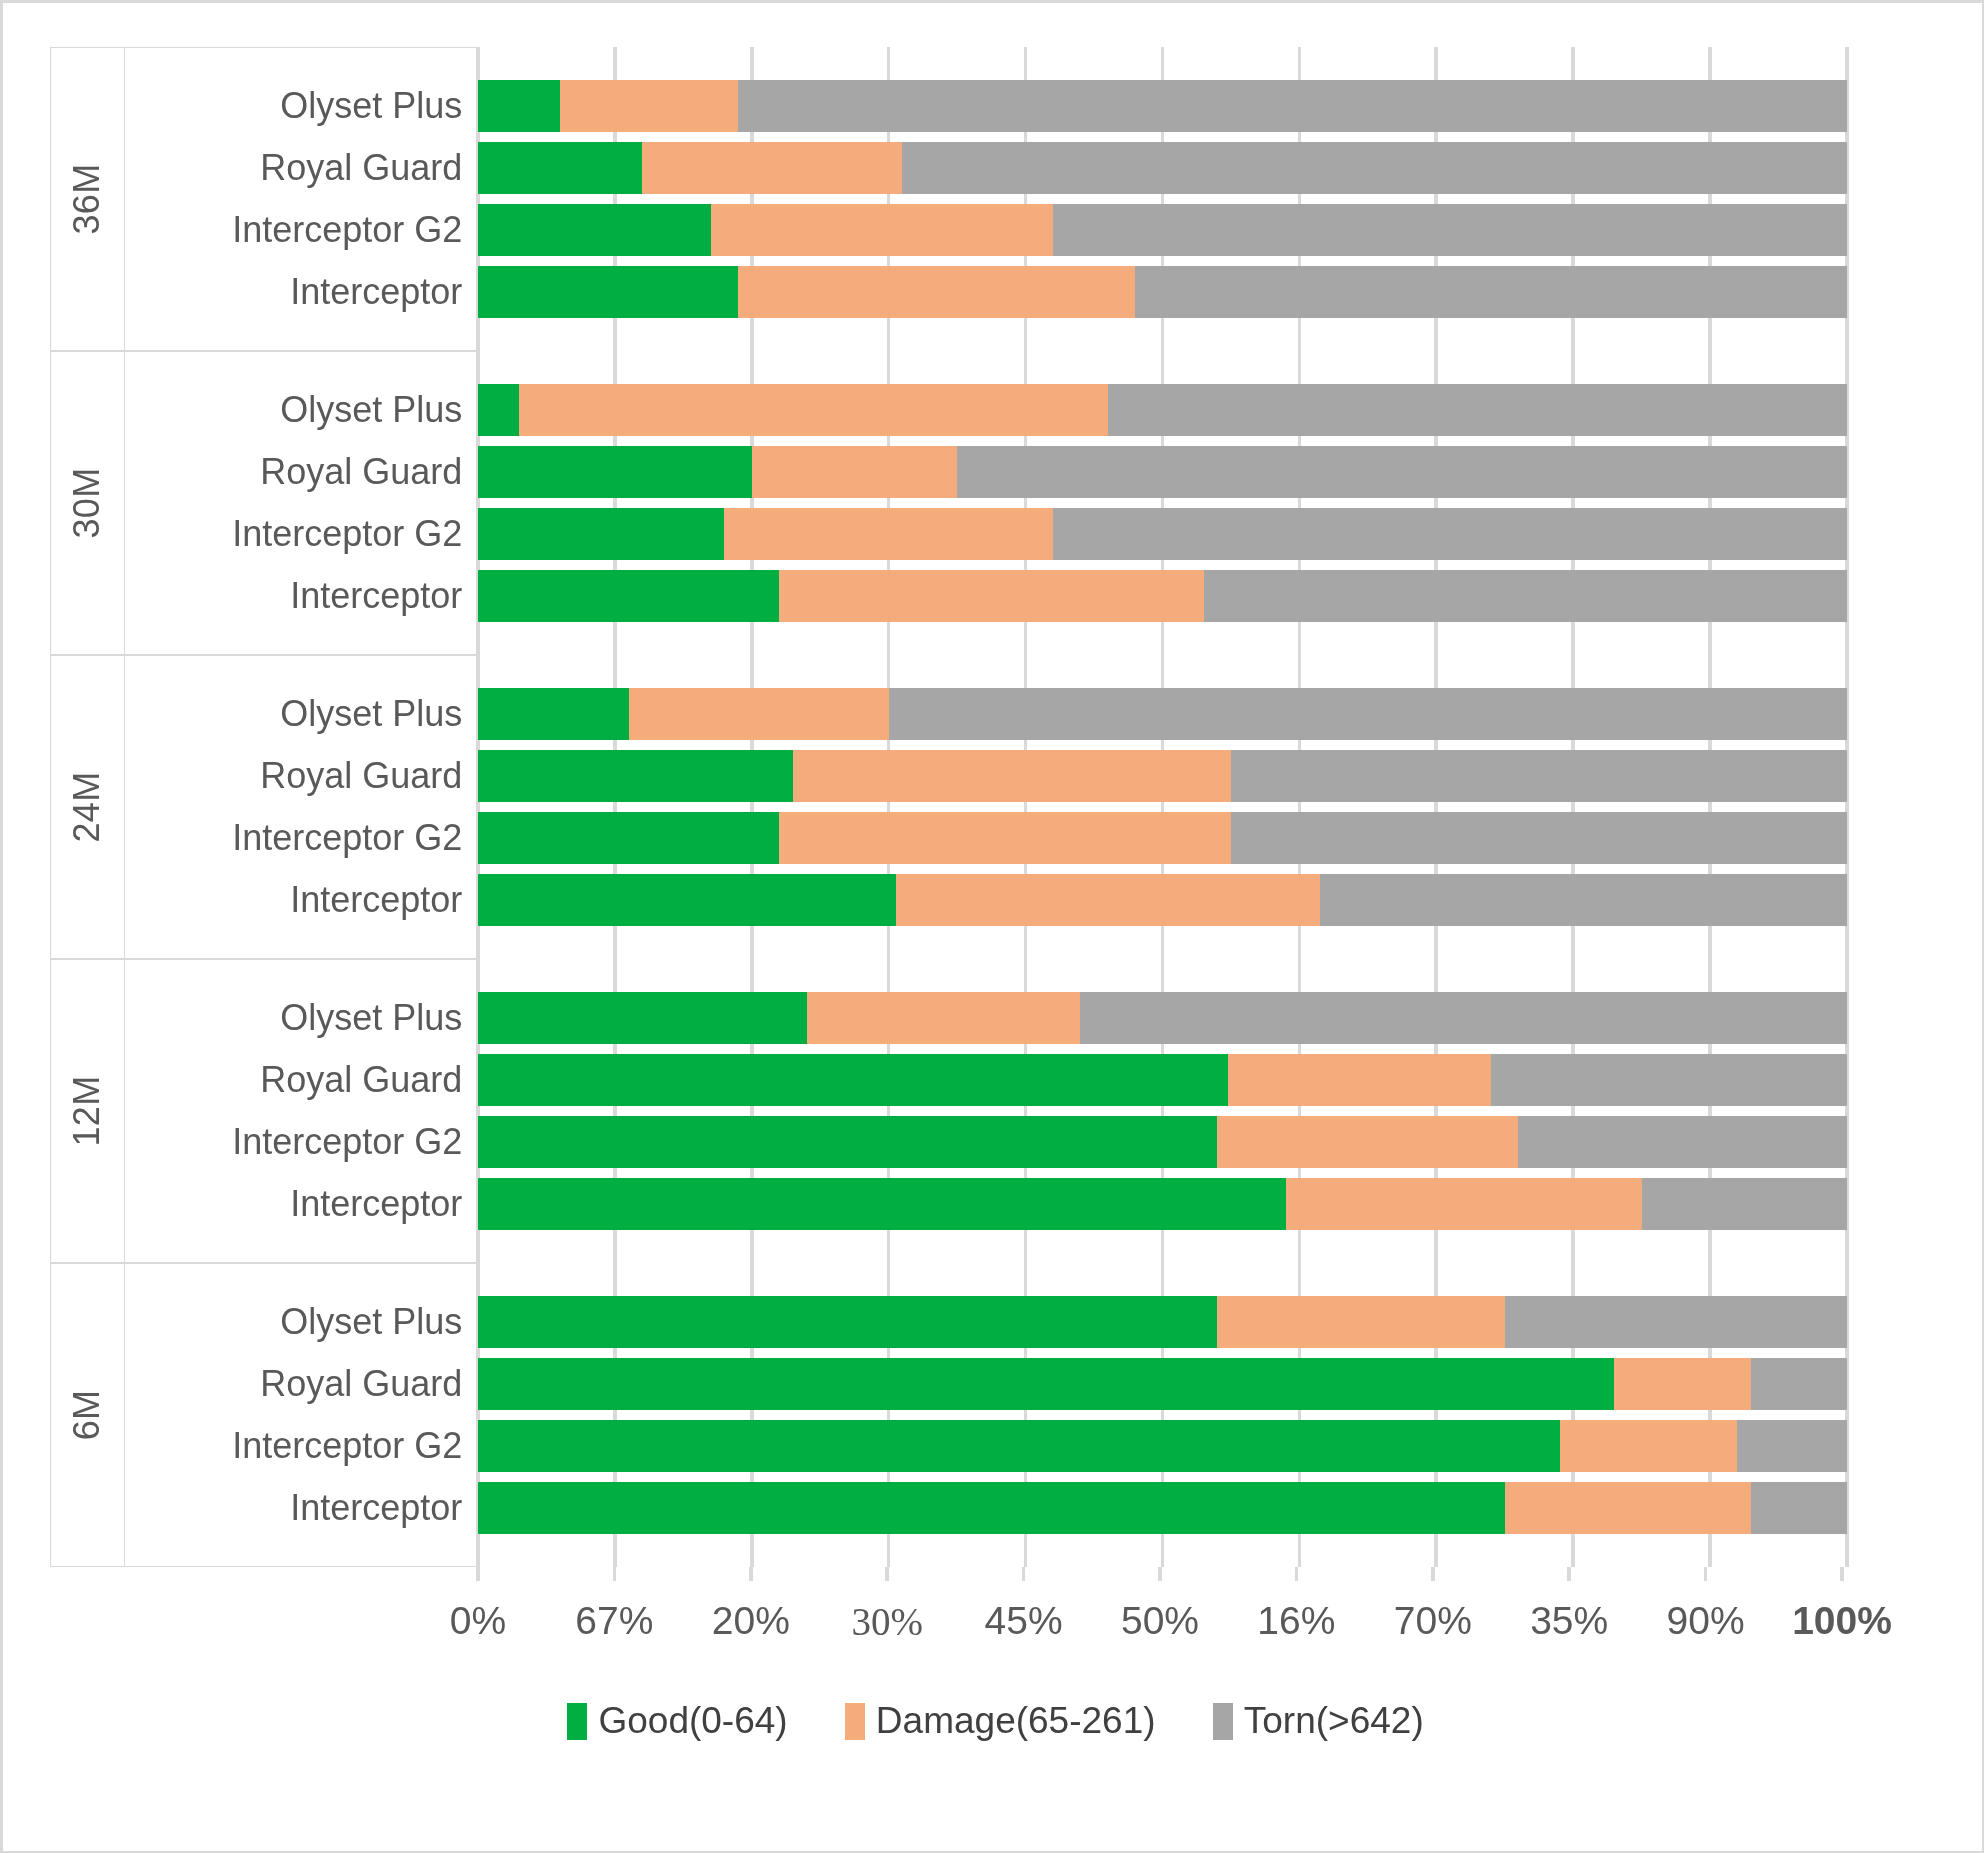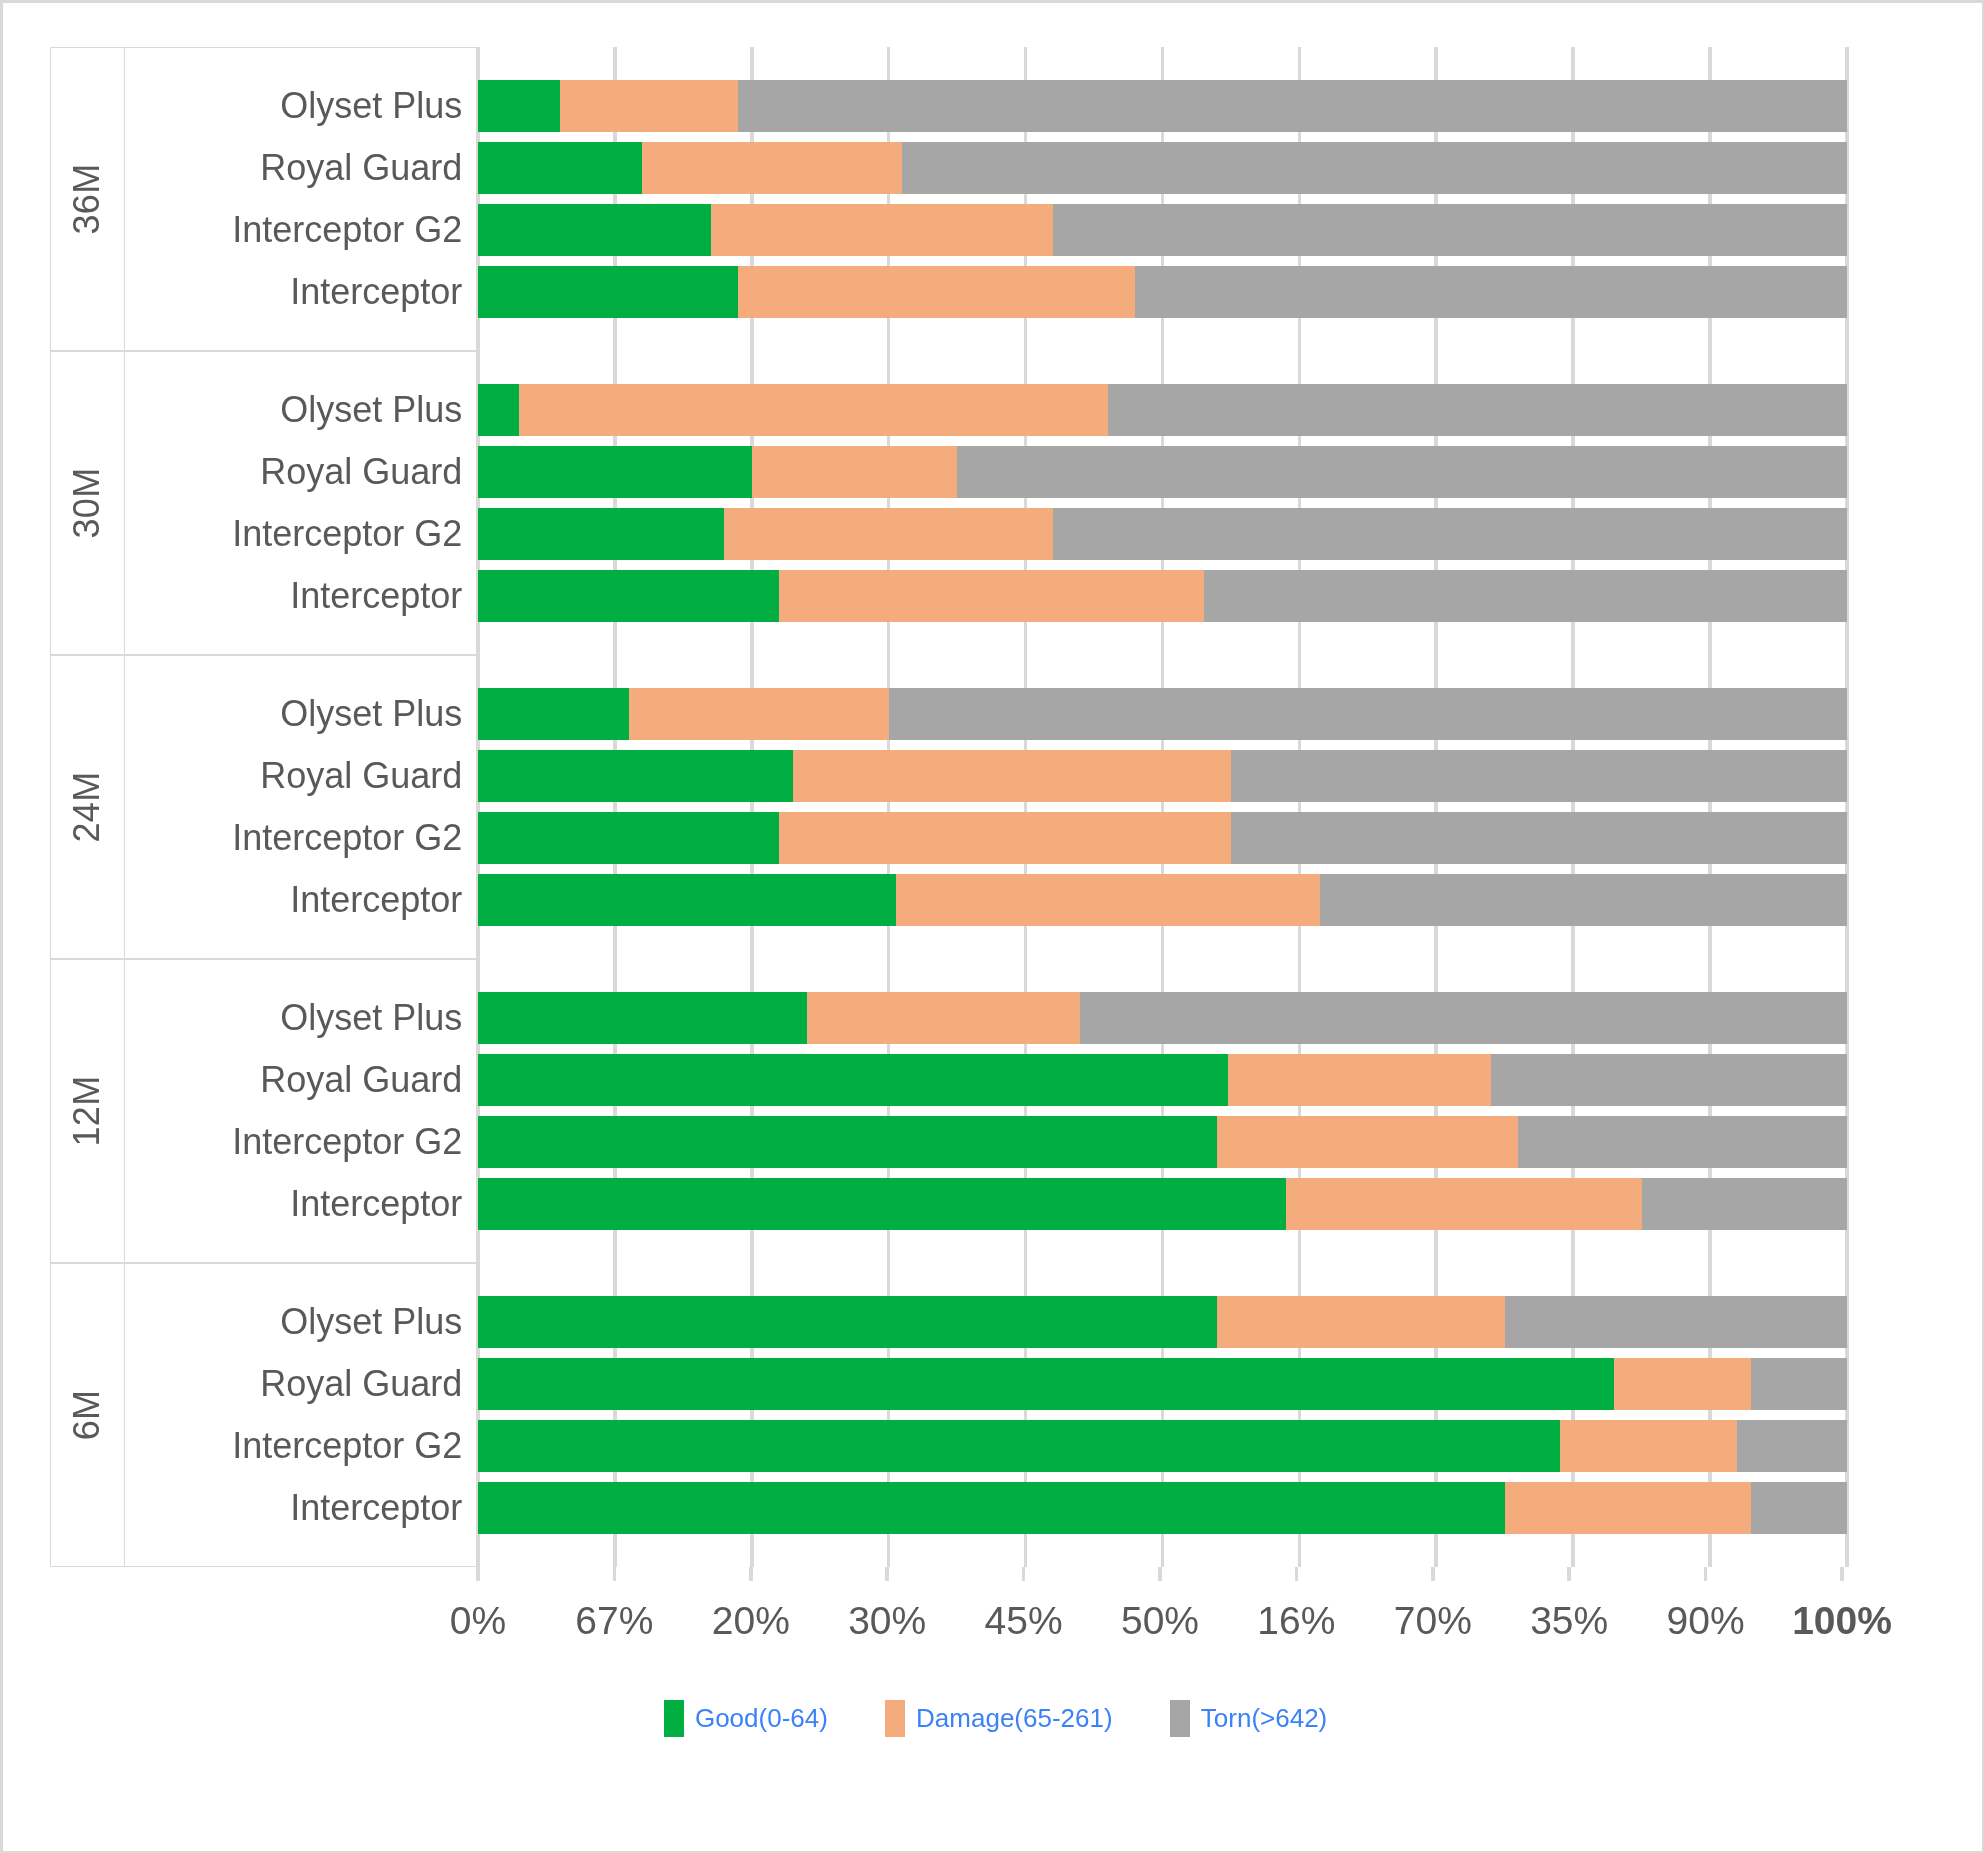--- a/index.html
+++ b/index.html
@@ -171,22 +171,22 @@
     width: 1985px;
     display: flex;
     align-items: center;
     justify-content: center;
     gap: 57px;
   }
   .legend-item {
     display: flex;
     align-items: center;
     gap: 11.2px;
-    font-size: 26px;
-    color: #3b82f6;
+    font-size: 37px;
+    color: #404040;
     white-space: nowrap;
   }
   .swatch {
     width: 20px;
     height: 37px;
     display: inline-block;
     flex: 0 0 auto;
   }
 </style>
 </head>
@@ -489,21 +489,21 @@
       </div>
 
     <div class="xaxis" id="xaxis">
         <div class="xtick-mark" style="left: 0%;"></div>
         <div class="xtick" style="left: 0%;">0%</div>
         <div class="xtick-mark" style="left: 10%;"></div>
         <div class="xtick" style="left: 10%;">67%</div>
         <div class="xtick-mark" style="left: 20%;"></div>
         <div class="xtick" style="left: 20%;">20%</div>
         <div class="xtick-mark" style="left: 30%;"></div>
-        <div class="xtick" style="left: 30%;">30%</div>
+        <div class="xtick" style="left: 30%; font-family: Liberation Serif, serif;">30%</div>
         <div class="xtick-mark" style="left: 40%;"></div>
         <div class="xtick" style="left: 40%;">45%</div>
         <div class="xtick-mark" style="left: 50%;"></div>
         <div class="xtick" style="left: 50%;">50%</div>
         <div class="xtick-mark" style="left: 60%;"></div>
         <div class="xtick" style="left: 60%;">16%</div>
         <div class="xtick-mark" style="left: 70%;"></div>
         <div class="xtick" style="left: 70%;">70%</div>
         <div class="xtick-mark" style="left: 80%;"></div>
         <div class="xtick" style="left: 80%;">35%</div>

